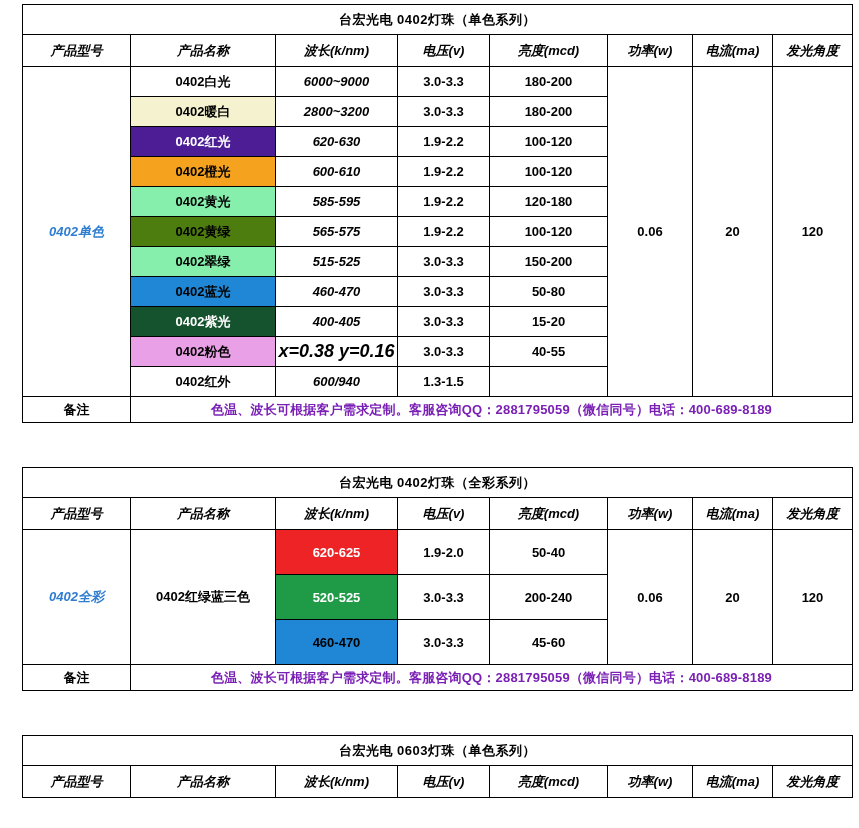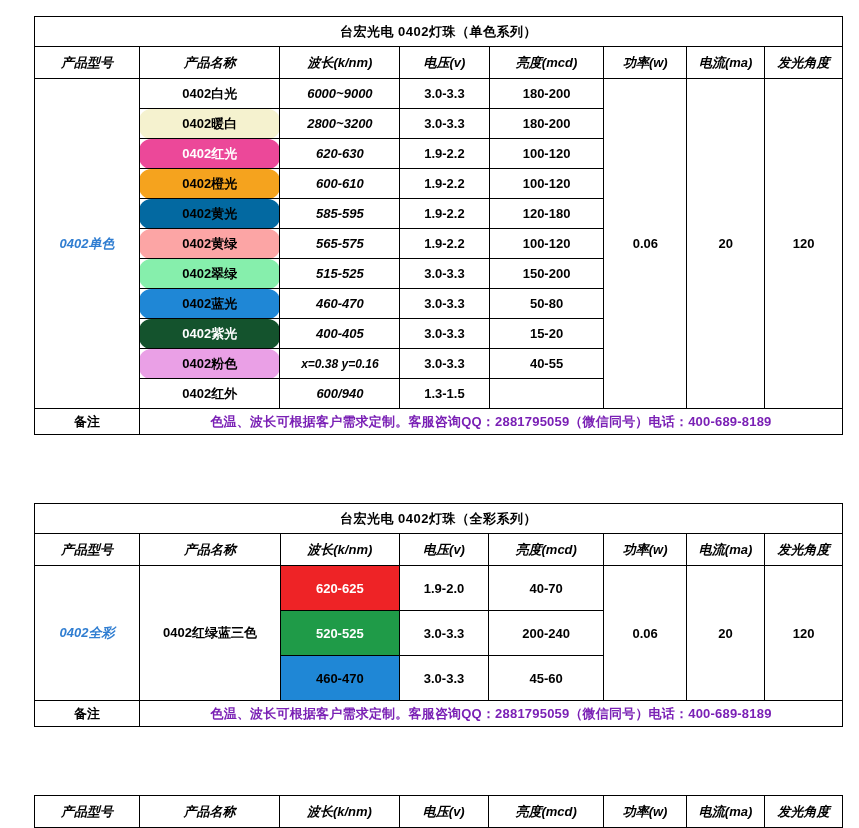--- a/index.html
+++ b/index.html
@@ -16,21 +16,21 @@
   }
   .page {
     width: 859px;
     height: 828px;
     position: relative;
     box-sizing: border-box;
   }
   table.spec {
     border-collapse: collapse;
     table-layout: fixed;
-    margin: 16px;
+    margin: 4px;
   }
   table.spec td, table.spec th {
     border: 1px solid #000;
     text-align: center;
     vertical-align: middle;
     font-size: 13px;
     font-weight: bold;
     padding: 0;
     box-sizing: border-box;
     font-family: "Liberation Sans", sans-serif;
@@ -73,21 +73,21 @@
   }
   .tbl-wrap { margin-left: 18px; }
   .cw1 { width: 108px; }
   .cw2 { width: 145px; }
   .cw3 { width: 122px; }
   .cw4 { width: 92px; }
   .cw5 { width: 118px; }
   .cw6 { width: 85px; }
   .cw7 { width: 80px; }
   .cw8 { width: 80px; }
-  .name-cell { font-size: 13.5px; border-radius: 12px; }
+  .name-cell { font-size: 13.5px; }
   .wl-cell { font-size: 13px; font-style: italic; }
 </style>
 </head>
 <body>
 
 <div class="page">
 
   <div class="tbl-wrap">
     <table class="spec">
       <colgroup>
@@ -127,42 +127,42 @@
       </tr>
 
       <tr class="body-row">
         <td class="name-cell" style="background:#f5f2cf;color:#000000">0402暖白</td>
         <td class="wl-cell">2800~3200</td>
         <td>3.0-3.3</td>
         <td>180-200</td>
       </tr>
 
       <tr class="body-row">
-        <td class="name-cell" style="background:#ec4899;color:#ffffff">0402红光</td>
+        <td class="name-cell" style="background:#4c1d95;color:#ffffff">0402红光</td>
         <td class="wl-cell">620-630</td>
         <td>1.9-2.2</td>
         <td>100-120</td>
       </tr>
 
       <tr class="body-row">
         <td class="name-cell" style="background:#f5a31e;color:#000000">0402橙光</td>
         <td class="wl-cell">600-610</td>
         <td>1.9-2.2</td>
         <td>100-120</td>
       </tr>
 
       <tr class="body-row">
-        <td class="name-cell" style="background:#0369a1;color:#000000">0402黄光</td>
+        <td class="name-cell" style="background:#86efac;color:#000000">0402黄光</td>
         <td class="wl-cell">585-595</td>
         <td>1.9-2.2</td>
         <td>120-180</td>
       </tr>
 
       <tr class="body-row">
-        <td class="name-cell" style="background:#fca5a5;color:#000000">0402黄绿</td>
+        <td class="name-cell" style="background:#4d7c0f;color:#000000">0402黄绿</td>
         <td class="wl-cell">565-575</td>
         <td>1.9-2.2</td>
         <td>100-120</td>
       </tr>
 
       <tr class="body-row">
         <td class="name-cell" style="background:#86efac;color:#000000">0402翠绿</td>
         <td class="wl-cell">515-525</td>
         <td>3.0-3.3</td>
         <td>150-200</td>
@@ -177,21 +177,21 @@
 
       <tr class="body-row">
         <td class="name-cell" style="background:#14532d;color:#ffffff">0402紫光</td>
         <td class="wl-cell">400-405</td>
         <td>3.0-3.3</td>
         <td>15-20</td>
       </tr>
 
       <tr class="body-row">
         <td class="name-cell" style="background:#eaa0e6;color:#000000">0402粉色</td>
-        <td class="wl-cell" style="font-size:12px">x=0.38  y=0.16</td>
+        <td class="wl-cell" style="font-size:18px">x=0.38  y=0.16</td>
         <td>3.0-3.3</td>
         <td>40-55</td>
       </tr>
 
       <tr class="body-row">
         <td class="name-cell" style="background:#ffffff;color:#000000">0402红外</td>
         <td class="wl-cell">600/940</td>
         <td>1.3-1.5</td>
         <td></td>
       </tr>
@@ -232,21 +232,21 @@
         <td>功率(w)</td>
         <td>电流(ma)</td>
         <td>发光角度</td>
       </tr>
 
       <tr>
         <td class="model-cell" rowspan="3">0402全彩</td>
         <td class="name-cell" rowspan="3">0402红绿蓝三色</td>
         <td style="height:45px;background:#ee2326;color:#ffffff">620-625</td>
         <td style="height:45px">1.9-2.0</td>
-        <td style="height:45px">40-70</td>
+        <td style="height:45px">50-40</td>
         <td rowspan="3">0.06</td>
         <td rowspan="3">20</td>
         <td rowspan="3">120</td>
       </tr>
       <tr>
         <td style="height:45px;background:#1f9b48;color:#ffffff">520-525</td>
         <td style="height:45px">3.0-3.3</td>
         <td style="height:45px">200-240</td>
       </tr>
       <tr>
@@ -272,20 +272,23 @@
         <col class="cw1">
           <col class="cw2">
           <col class="cw3">
           <col class="cw4">
         <col class="cw5">
           <col class="cw6">
           <col class="cw7">
           <col class="cw8">
       </colgroup>
       <tbody>
+          <tr class="title-row">
+        <td colspan="8">台宏光电 0603灯珠（单色系列）</td>
+      </tr>
       <tr class="head-row">
         <td>产品型号</td>
         <td>产品名称</td>
         <td>波长(k/nm)</td>
         <td>电压(v)</td>
         <td>亮度(mcd)</td>
         <td>功率(w)</td>
         <td>电流(ma)</td>
         <td>发光角度</td>
       </tr>

